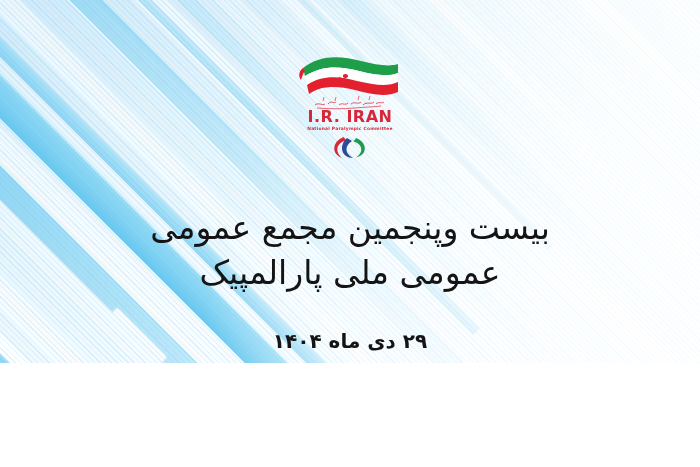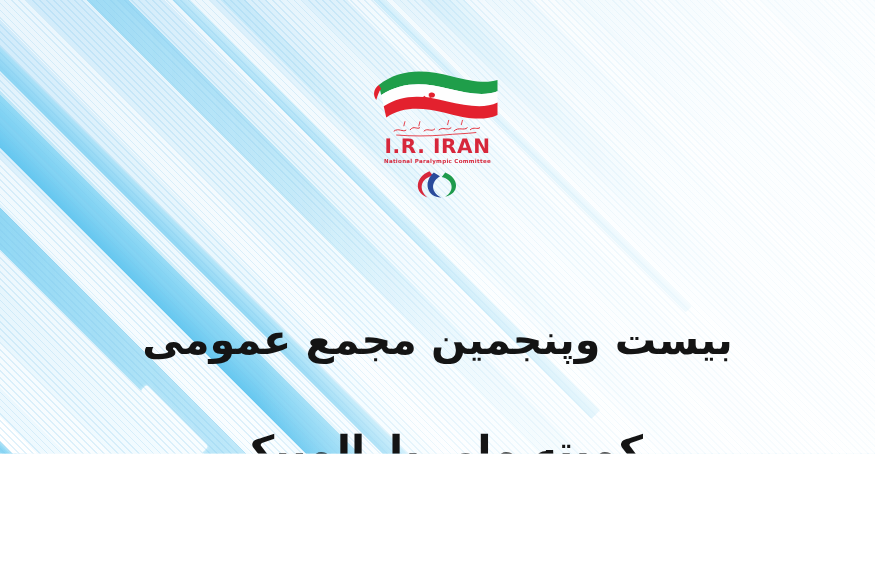--- a/index.html
+++ b/index.html
@@ -123,27 +123,26 @@
   }
   .logo svg { display: block; width: 100%; height: 100%; }
 
   .title-block {
     margin-top: 42px;
     text-align: center;
     direction: rtl;
   }
   .title-line {
     font-family: "DejaVu Sans", "Liberation Sans", sans-serif;
-    font-weight: bold;
+    font-weight: normal;
     font-size: 33px;
     line-height: 1.35;
     color: #141414;
     letter-spacing: 0px;
     white-space: nowrap;
-    margin-top: 44px;
   }
   .date-line {
     margin-top: 34px;
     font-family: "DejaVu Sans", "Liberation Sans", sans-serif;
     font-weight: bold;
     font-size: 20px;
     color: #141414;
     direction: rtl;
     white-space: nowrap;
   }
@@ -204,18 +203,19 @@
         <g transform="translate(55,104)">
           <path d="M-4 -12 C-16 -10, -20 2, -10 8 C-16 0, -12 -8, -2 -8 Z" fill="#d7273b" transform="rotate(-12)"></path>
           <path d="M-3 -10 C-12 -2, -8 10, 3 10 C-5 6, -6 -2, 2 -7 Z" fill="#2a4b9b"></path>
           <path d="M4 -11 C16 -9, 19 3, 8 8 C15 1, 11 -7, 2 -7 Z" fill="#1f9b4c" transform="rotate(12)"></path>
         </g>
       </svg>
     </div>
 
     <div class="title-block">
       <div class="title-line">بیست وپنجمین مجمع عمومی</div>
-      <div class="title-line">کمیته ملی پارالمپیک</div>
+      <div class="title-line">عمومی ملی پارالمپیک</div>
     </div>
 
+    <div class="date-line">۲۹ دی ماه ۱۴۰۴</div>
 
   </div>
 </div>
 
 </body></html>

